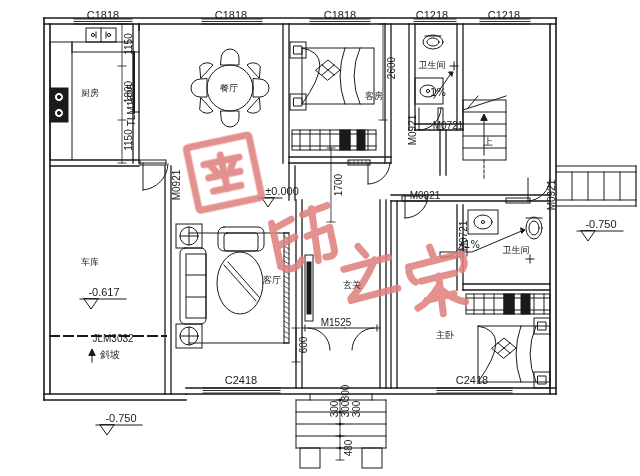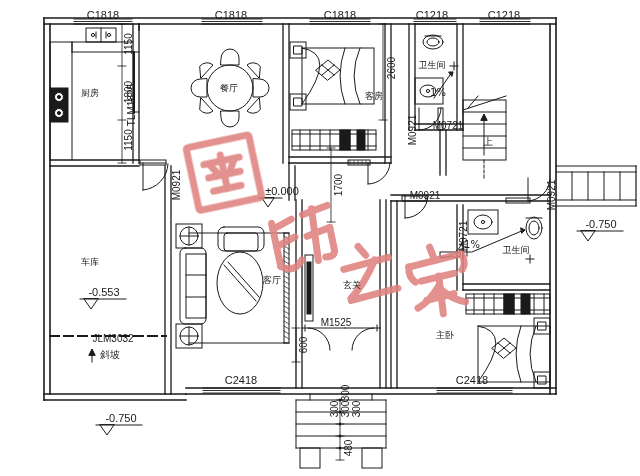--- a/index.html
+++ b/index.html
@@ -487,21 +487,21 @@
       <div class="dim-label" style="position: absolute; left: 128px; top: 140px; transform: translate(-50%, -50%) rotate(-90deg); font-size: 10px; color: rgb(26, 26, 26); font-weight: 400; white-space: nowrap; letter-spacing: 0px; font-family: &quot;Liberation Sans&quot;, &quot;DejaVu Sans&quot;, sans-serif;">1150</div>
       <div class="dim-label" style="position: absolute; left: 391px; top: 68px; transform: translate(-50%, -50%) rotate(-90deg); font-size: 10px; color: rgb(26, 26, 26); font-weight: 400; white-space: nowrap; letter-spacing: 0px; font-family: &quot;Liberation Sans&quot;, &quot;DejaVu Sans&quot;, sans-serif;">2600</div>
       <div class="dim-label" style="position: absolute; left: 338px; top: 185px; transform: translate(-50%, -50%) rotate(-90deg); font-size: 10px; color: rgb(26, 26, 26); font-weight: 400; white-space: nowrap; letter-spacing: 0px; font-family: &quot;Liberation Sans&quot;, &quot;DejaVu Sans&quot;, sans-serif;">1700</div>
       <div class="dim-label" style="position: absolute; left: 303px; top: 345px; transform: translate(-50%, -50%) rotate(-90deg); font-size: 10px; color: rgb(26, 26, 26); font-weight: 400; white-space: nowrap; letter-spacing: 0px; font-family: &quot;Liberation Sans&quot;, &quot;DejaVu Sans&quot;, sans-serif;">600</div>
       <div class="dim-label" style="position: absolute; left: 345px; top: 393px; transform: translate(-50%, -50%) rotate(-90deg); font-size: 10px; color: rgb(26, 26, 26); font-weight: 400; white-space: nowrap; letter-spacing: 0px; font-family: &quot;Liberation Sans&quot;, &quot;DejaVu Sans&quot;, sans-serif;">300</div>
       <div class="dim-label" style="position: absolute; left: 334px; top: 409px; transform: translate(-50%, -50%) rotate(-90deg); font-size: 10px; color: rgb(26, 26, 26); font-weight: 400; white-space: nowrap; letter-spacing: 0px; font-family: &quot;Liberation Sans&quot;, &quot;DejaVu Sans&quot;, sans-serif;">300</div>
       <div class="dim-label" style="position: absolute; left: 345px; top: 409px; transform: translate(-50%, -50%) rotate(-90deg); font-size: 10px; color: rgb(26, 26, 26); font-weight: 400; white-space: nowrap; letter-spacing: 0px; font-family: &quot;Liberation Sans&quot;, &quot;DejaVu Sans&quot;, sans-serif;">300</div>
       <div class="dim-label" style="position: absolute; left: 356px; top: 409px; transform: translate(-50%, -50%) rotate(-90deg); font-size: 10px; color: rgb(26, 26, 26); font-weight: 400; white-space: nowrap; letter-spacing: 0px; font-family: &quot;Liberation Sans&quot;, &quot;DejaVu Sans&quot;, sans-serif;">300</div>
       <div class="dim-label" style="position: absolute; left: 348px; top: 448px; transform: translate(-50%, -50%) rotate(-90deg); font-size: 10px; color: rgb(26, 26, 26); font-weight: 400; white-space: nowrap; letter-spacing: 0px; font-family: &quot;Liberation Sans&quot;, &quot;DejaVu Sans&quot;, sans-serif;">480</div>
       <div class="elev-label" style="position: absolute; left: 282px; top: 191px; transform: translate(-50%, -50%); font-size: 11px; color: rgb(26, 26, 26); font-weight: 400; white-space: nowrap; letter-spacing: 0px; font-family: &quot;Liberation Sans&quot;, &quot;DejaVu Sans&quot;, sans-serif;">±0.000</div>
-      <div class="elev-label" style="position: absolute; left: 104px; top: 292px; transform: translate(-50%, -50%); font-size: 11px; color: rgb(26, 26, 26); font-weight: 400; white-space: nowrap; letter-spacing: 0px; font-family: &quot;Liberation Sans&quot;, &quot;DejaVu Sans&quot;, sans-serif;">-0.553</div>
+      <div class="elev-label" style="position: absolute; left: 104px; top: 292px; transform: translate(-50%, -50%); font-size: 11px; color: rgb(26, 26, 26); font-weight: 400; white-space: nowrap; letter-spacing: 0px; font-family: &quot;Liberation Sans&quot;, &quot;DejaVu Sans&quot;, sans-serif;">-0.617</div>
       <div class="elev-label" style="position: absolute; left: 121px; top: 418px; transform: translate(-50%, -50%); font-size: 11px; color: rgb(26, 26, 26); font-weight: 400; white-space: nowrap; letter-spacing: 0px; font-family: &quot;Liberation Sans&quot;, &quot;DejaVu Sans&quot;, sans-serif;">-0.750</div>
       <div class="elev-label" style="position: absolute; left: 601px; top: 224px; transform: translate(-50%, -50%); font-size: 11px; color: rgb(26, 26, 26); font-weight: 400; white-space: nowrap; letter-spacing: 0px; font-family: &quot;Liberation Sans&quot;, &quot;DejaVu Sans&quot;, sans-serif;">-0.750</div>
       <div class="anno-label" style="position: absolute; left: 438px; top: 92px; transform: translate(-50%, -50%); font-size: 10px; color: rgb(26, 26, 26); font-weight: 400; white-space: nowrap; letter-spacing: 0px; font-family: &quot;DejaVu Sans&quot;, &quot;Liberation Sans&quot;, sans-serif;">1%</div>
       <div class="anno-label" style="position: absolute; left: 472px; top: 244px; transform: translate(-50%, -50%); font-size: 10px; color: rgb(26, 26, 26); font-weight: 400; white-space: nowrap; letter-spacing: 0px; font-family: &quot;DejaVu Sans&quot;, &quot;Liberation Sans&quot;, sans-serif;">1%</div>
       <div class="anno-label" style="position: absolute; left: 488px; top: 142px; transform: translate(-50%, -50%); font-size: 10px; color: rgb(26, 26, 26); font-weight: 400; white-space: nowrap; letter-spacing: 0px; font-family: &quot;DejaVu Sans&quot;, &quot;Liberation Sans&quot;, sans-serif;">上</div>
       <div class="anno-label" style="position: absolute; left: 110px; top: 355px; transform: translate(-50%, -50%); font-size: 10px; color: rgb(26, 26, 26); font-weight: 400; white-space: nowrap; letter-spacing: 0px; font-family: &quot;DejaVu Sans&quot;, &quot;Liberation Sans&quot;, sans-serif;">斜坡</div>
     </div>
 
 </div>
 

